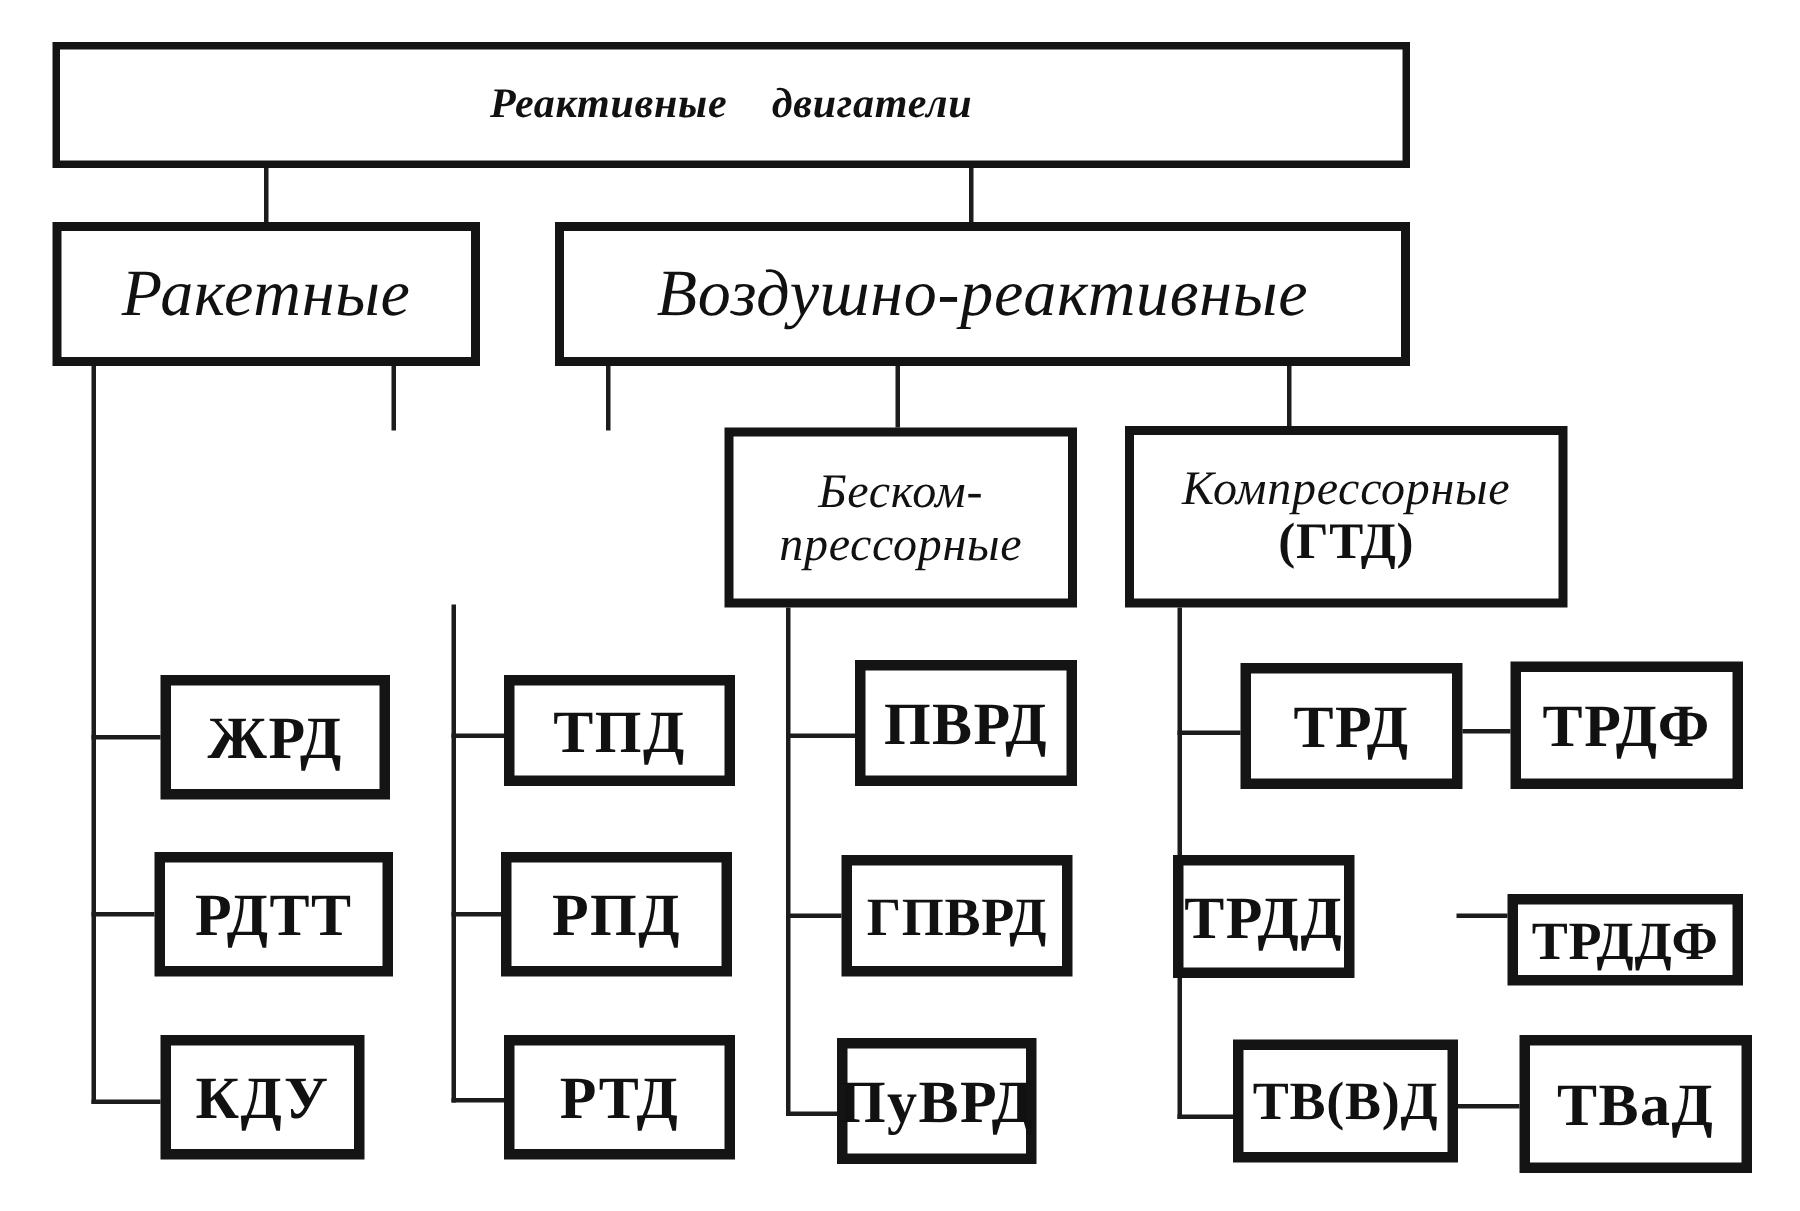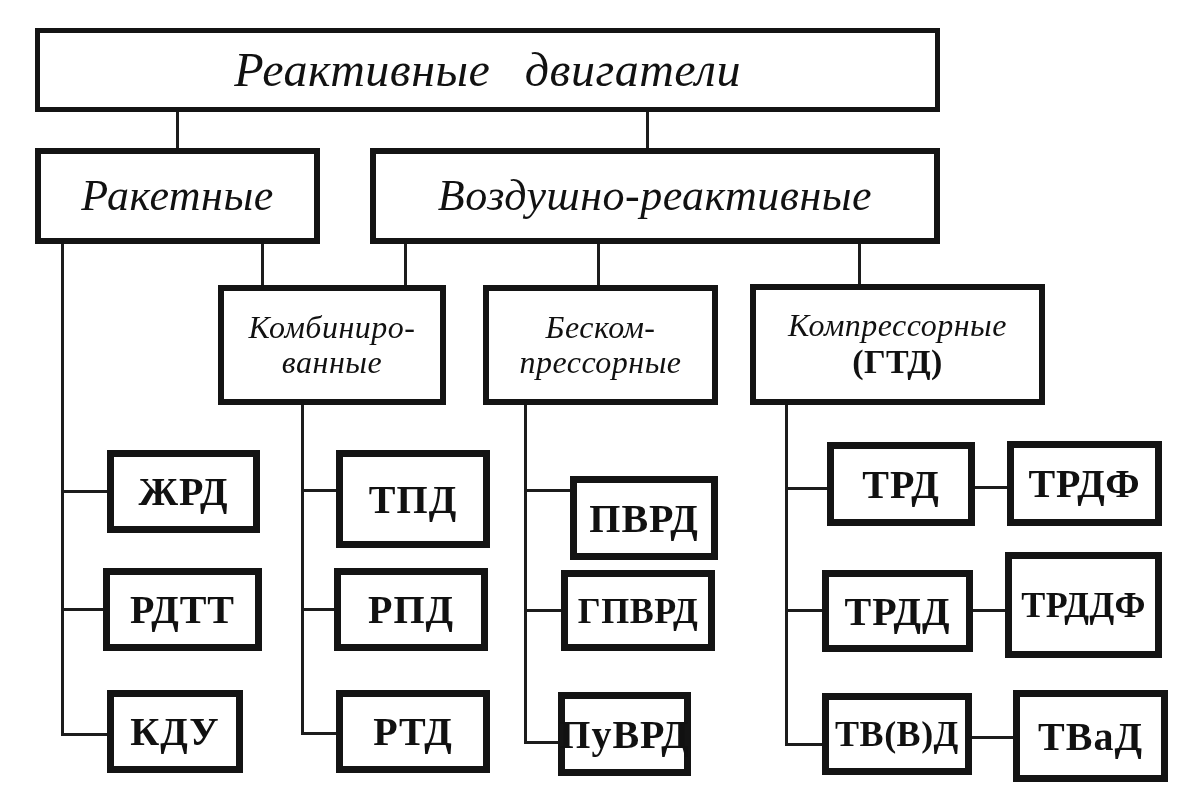--- a/index.html
+++ b/index.html
@@ -28,21 +28,21 @@
     text-align: center;
     z-index: 2;
   }
   .cat {
     font-style: italic;
     font-size: 44px;
     letter-spacing: 0.5px;
     line-height: 1.1;
   }
   .cat .ln { display: block; }
-  .root-box { font-size: 48px; word-spacing: 22px; }
+  .root-box { font-size: 28px; word-spacing: 22px; font-weight: bold; }
   .cat3 { font-size: 32px; }
   .cat3 .ln { display: block; }
   .upright-bold { font-style: normal; font-weight: bold; font-size: 34px; }
   .leaf {
     font-style: normal;
     font-weight: bold;
     font-size: 40px;
     letter-spacing: 1px;
     border-width: 7px;
   }
@@ -64,77 +64,73 @@
     <span>Реактивные  двигатели</span>
   </div>
 
   <div class="box cat" style="left:35px; top:148px; width:285px; height:96px;">
     <span>Ракетные</span>
   </div>
   <div class="box cat" style="left:370px; top:148px; width:570px; height:96px;">
     <span>Воздушно-реактивные</span>
   </div>
 
-  <div class="box cat cat3" style="left:218px; top:285px; width:228px; height:120px;">
-    <span class="ln">Комбиниро-</span>
-    <span class="ln">ванные</span>
-  </div>
   <div class="box cat cat3" style="left:483px; top:285px; width:235px; height:120px;">
     <span class="ln">Беском-</span>
     <span class="ln">прессорные</span>
   </div>
   <div class="box cat cat3" style="left:750px; top:284px; width:295px; height:121px;">
     <span class="ln">Компрессорные</span>
     <span class="ln upright-bold">(ГТД)</span>
   </div>
 
   <div class="box leaf" style="left:107px; top:450px; width:153px; height:83px;">
     <span>ЖРД</span>
   </div>
   <div class="box leaf" style="left:103px; top:568px; width:159px; height:83px;">
     <span>РДТТ</span>
   </div>
   <div class="box leaf" style="left:107px; top:690px; width:136px; height:83px;">
     <span>КДУ</span>
   </div>
 
-  <div class="box leaf" style="left:336px; top:450px; width:154px; height:98px;">
+  <div class="box leaf" style="left:336px; top:450px; width:154px; height:74px;">
     <span>ТПД</span>
   </div>
   <div class="box leaf" style="left:334px; top:568px; width:154px; height:83px;font-family:Liberation Serif, serif;">
     <span>РПД</span>
   </div>
   <div class="box leaf" style="left:336px; top:690px; width:154px; height:83px;">
     <span>РТД</span>
   </div>
 
-  <div class="box leaf" style="left:570px; top:476px; width:148px; height:84px;">
+  <div class="box leaf" style="left:570px; top:440px; width:148px; height:84px;">
     <span>ПВРД</span>
   </div>
   <div class="box leaf tight" style="left:561px; top:570px; width:154px; height:81px;">
     <span>ГПВРД</span>
   </div>
   <div class="box leaf" style="left:558px; top:692px; width:133px; height:84px;">
     <span>ПуВРД</span>
   </div>
 
   <div class="box leaf" style="left:827px; top:442px; width:148px; height:84px;">
     <span>ТРД</span>
   </div>
-  <div class="box leaf" style="left:822px; top:570px; width:151px; height:82px;">
+  <div class="box leaf" style="left:782px; top:570px; width:121px; height:82px;">
     <span>ТРДД</span>
   </div>
   <div class="box leaf tight" style="left:822px; top:693px; width:150px; height:82px;">
     <span>ТВ(В)Д</span>
   </div>
 
   <div class="box leaf" style="left:1007px; top:441px; width:155px; height:85px;">
     <span>ТРДФ</span>
   </div>
-  <div class="box leaf tight" style="left:1005px; top:552px; width:157px; height:106px;">
+  <div class="box leaf tight" style="left:1005px; top:596px; width:157px; height:61px;">
     <span>ТРДДФ</span>
   </div>
   <div class="box leaf" style="left:1013px; top:690px; width:155px; height:92px;">
     <span>ТВаД</span>
   </div>
 
   <div class="line v" style="left:176px; top:110px; height:40px;"></div>
   <div class="line v" style="left:646px; top:110px; height:40px;"></div>
 
   <div class="line v" style="left:261px; top:242px; height:45px;"></div>

